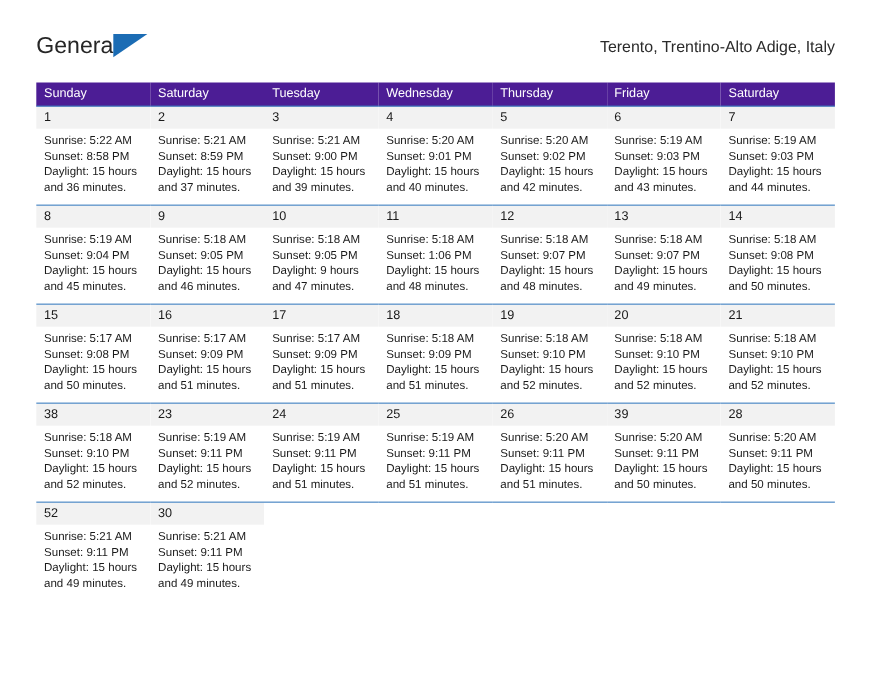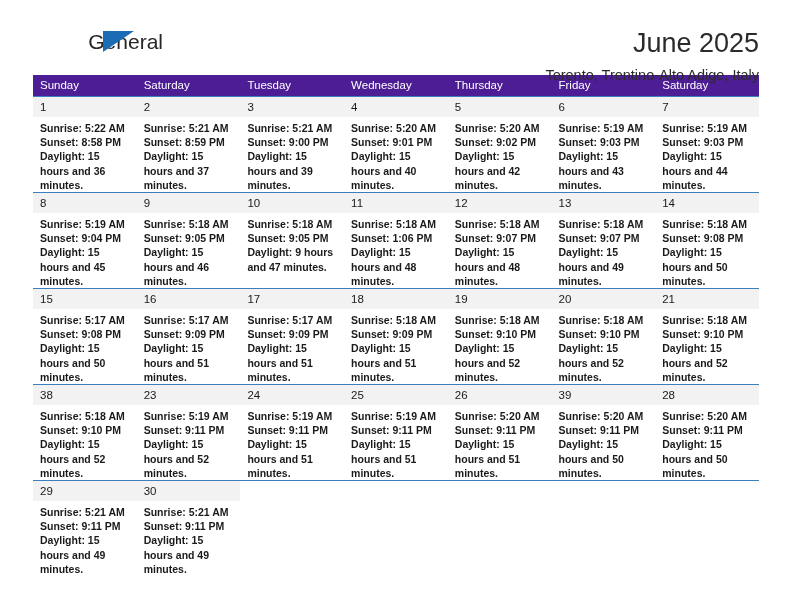--- a/index.html
+++ b/index.html
@@ -28,21 +28,20 @@
     align-items: flex-start;
     justify-content: space-between;
     padding-top: 27px;
     height: 72px;
     box-sizing: border-box;
   }
   .brand {
     position: relative;
     width: 130px;
     padding-top: 4px;
-    text-align: right;
   }
   .brand-row1 {
     position: relative;
     display: block;
     font-size: 21px;
     line-height: 22px;
     color: #262626;
     letter-spacing: 0px;
   }
   .brand-tri {
@@ -121,21 +120,20 @@
     box-sizing: border-box;
   }
   td.empty-cell .daynum {
     background: #ffffff;
   }
   .details {
     padding: 4px 6px 0 7px;
     font-size: 10.5px;
     line-height: 14.2px;
     color: #1a1a1a;
-    font-weight: bold;
   }
   .details div {
     white-space: nowrap;
   }
   .details .daylight {
     white-space: normal;
   }
 </style>
 </head>
 <body>
@@ -143,21 +141,20 @@
 <div class="page">
 
   <div class="header">
 
     <div class="brand">
       <span class="brand-row1">General</span>
       <span class="brand-tri"></span>
     </div>
 
     <div class="title-block">
-      <div class="cal-title">June 2025</div>
       <div class="cal-subtitle">Terento, Trentino-Alto Adige, Italy</div>
     </div>
 
   </div>
 
   <table class="calendar">
     <thead>
       <tr id="weekday-header-row">
           <th>Sunday</th>
           <th>Saturday</th>
@@ -396,21 +393,21 @@
             <span class="daynum">28</span>
             <div class="details">
               <div>Sunrise: 5:20 AM</div>
               <div>Sunset: 9:11 PM</div>
               <div class="daylight">Daylight: 15 hours and 50 minutes.</div>
             </div>
           </td>
         </tr>
         <tr class="week-row">
           <td>
-            <span class="daynum">29</span>
+            <span class="daynum">52</span>
             <div class="details">
               <div>Sunrise: 5:21 AM</div>
               <div>Sunset: 9:11 PM</div>
               <div class="daylight">Daylight: 15 hours and 49 minutes.</div>
             </div>
           </td>
           <td>
             <span class="daynum">30</span>
             <div class="details">
               <div>Sunrise: 5:21 AM</div>

